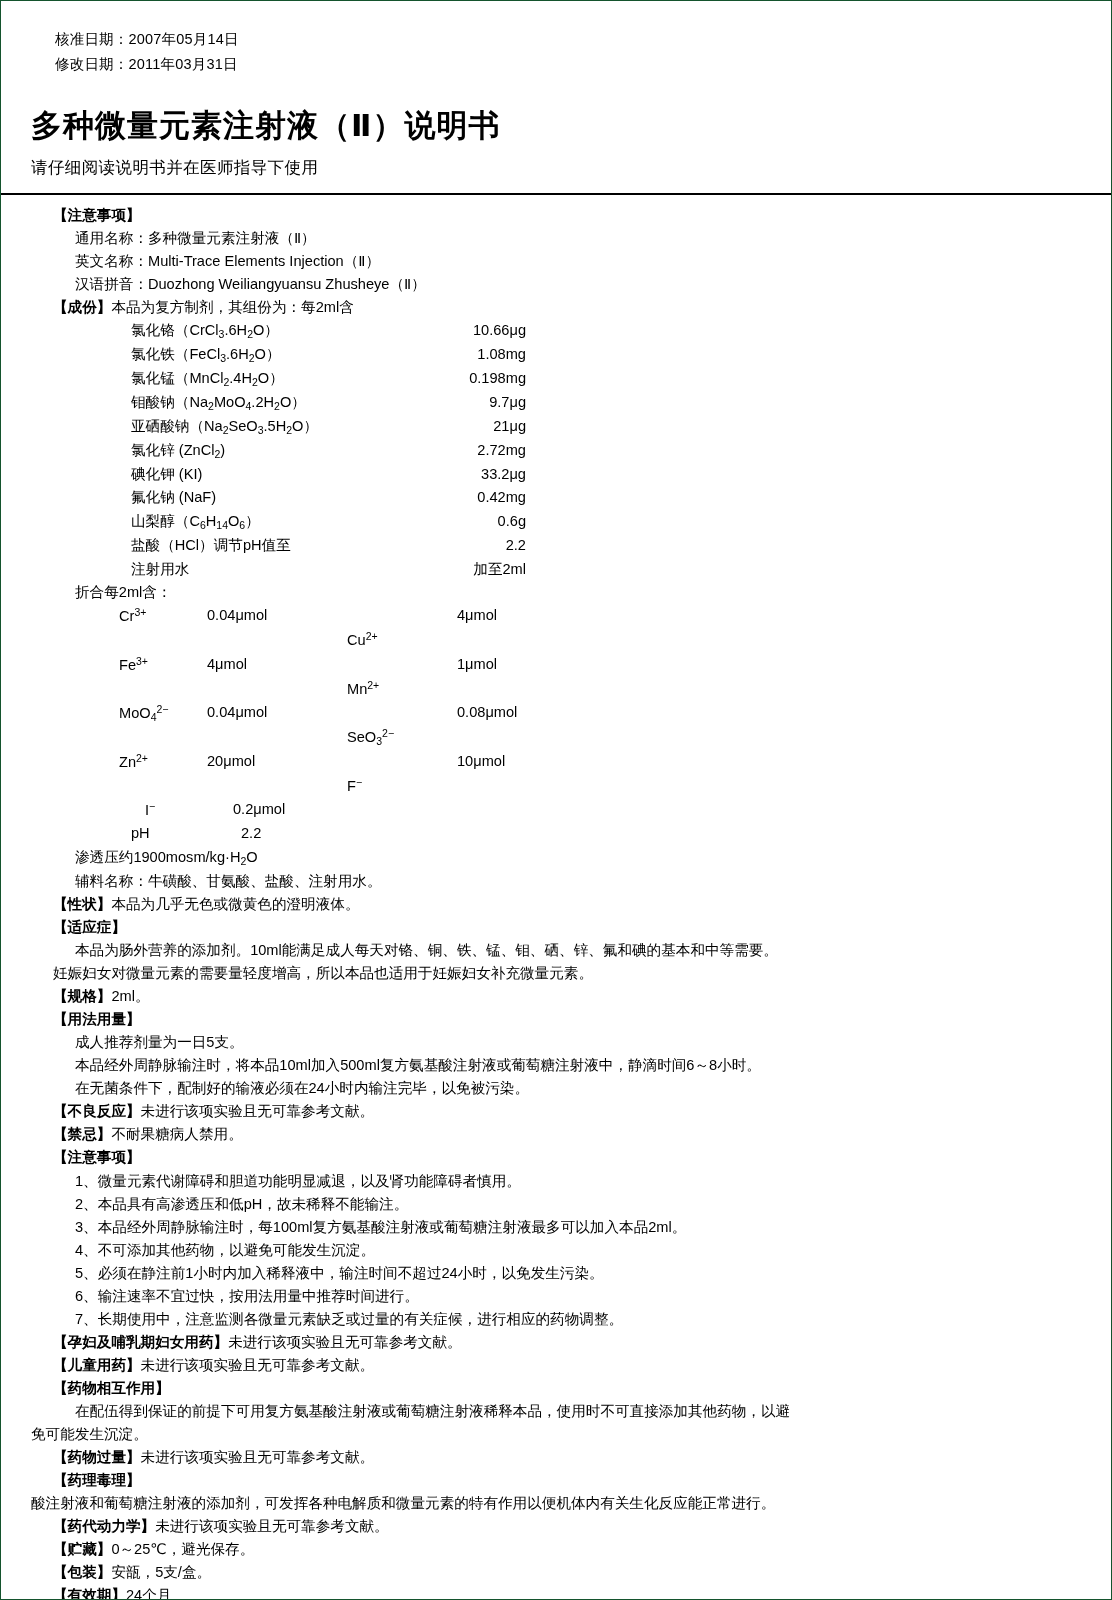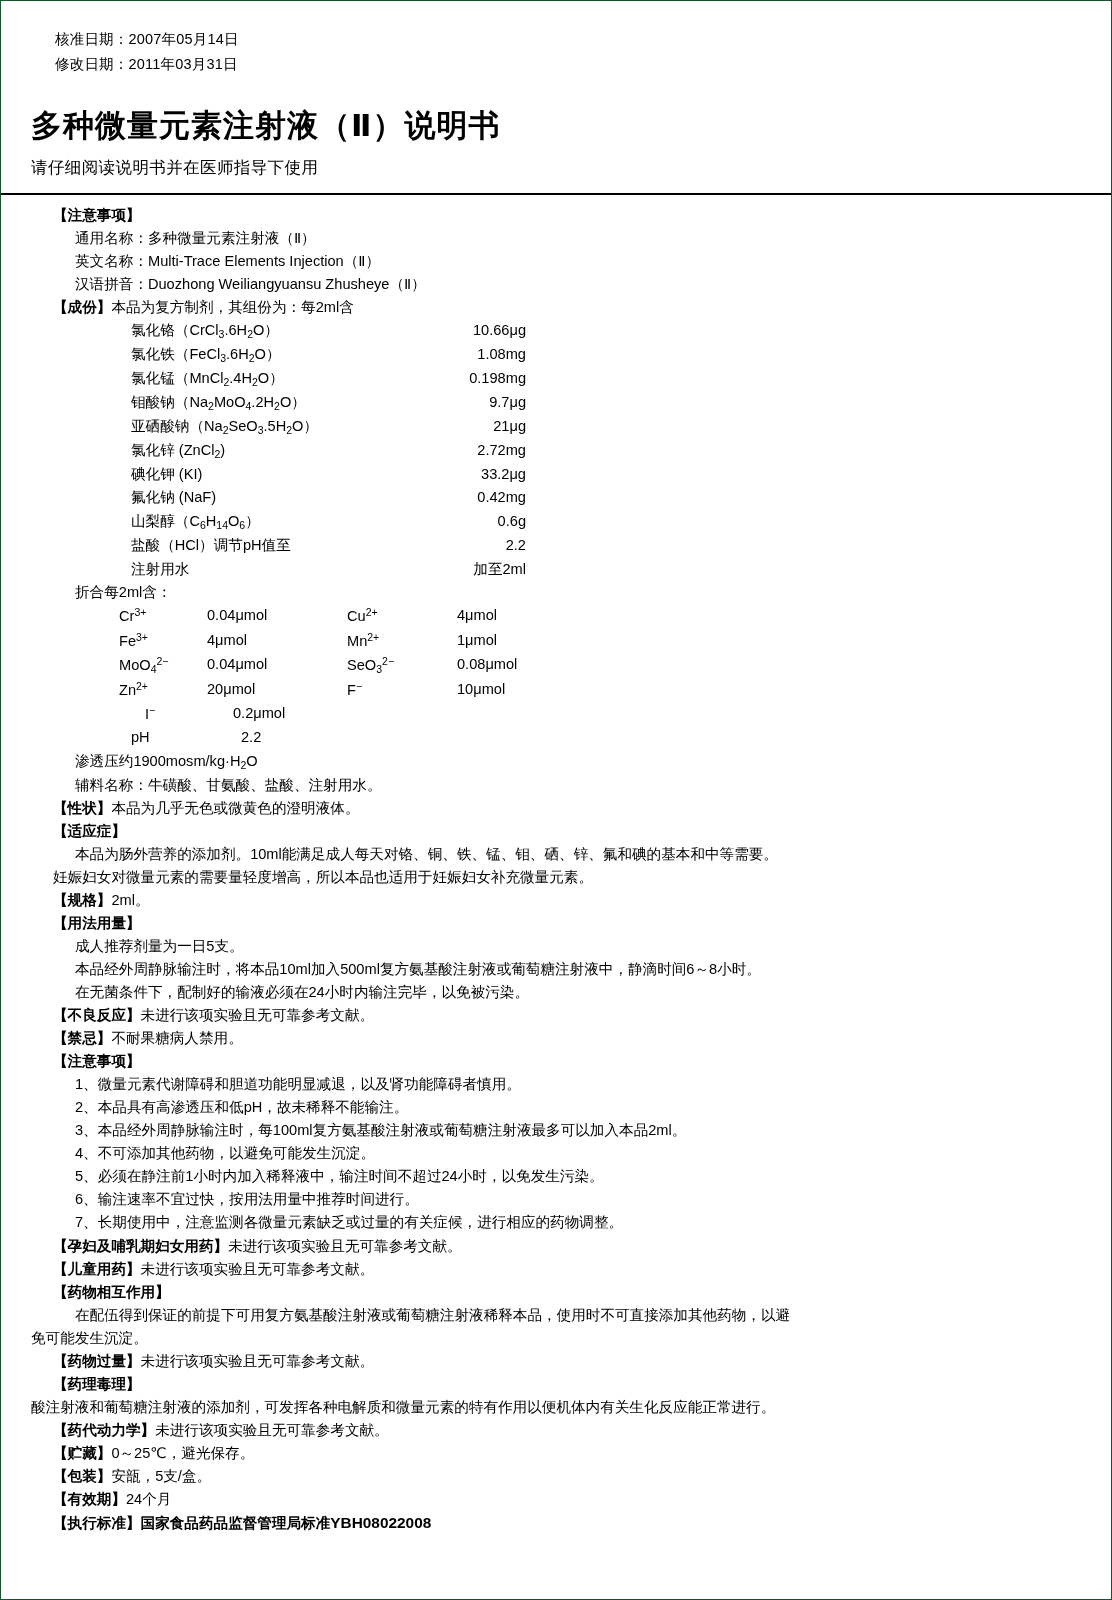--- a/index.html
+++ b/index.html
@@ -81,21 +81,21 @@
   
   .el-table {
     padding-left: 88px;
   }
   .el-row {
     display: flex;
     line-height: 1.62;
   }
   .el-c1 { width: 88px; }
   .el-c2 { width: 140px; text-align: left; }
-  .el-c3 { width: 110px; }
+  .el-c3 { width: 110px; margin-top: 24px; }
   .el-c4 { width: 140px; text-align: left; }
   sub { font-size: 0.72em; vertical-align: -0.28em; }
   sup { font-size: 0.72em; vertical-align: 0.45em; }
   .bold { font-weight: bold; }
   .std-code { font-weight: bold; font-size: 15.4px; }
 </style>
 </head>
 <body>
 
 <div class="page">

